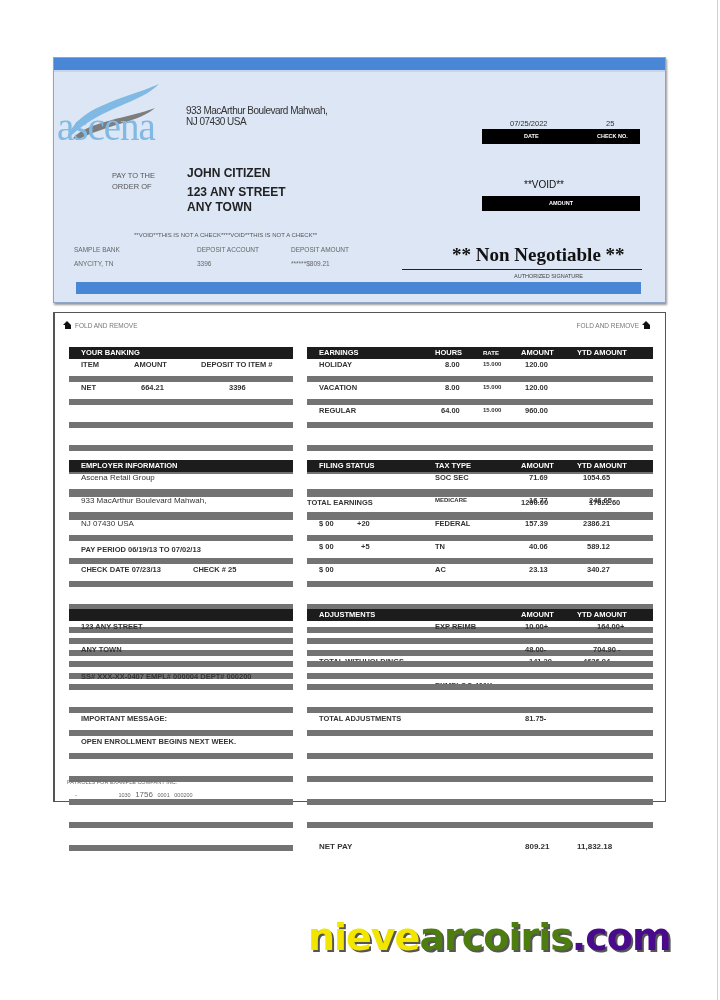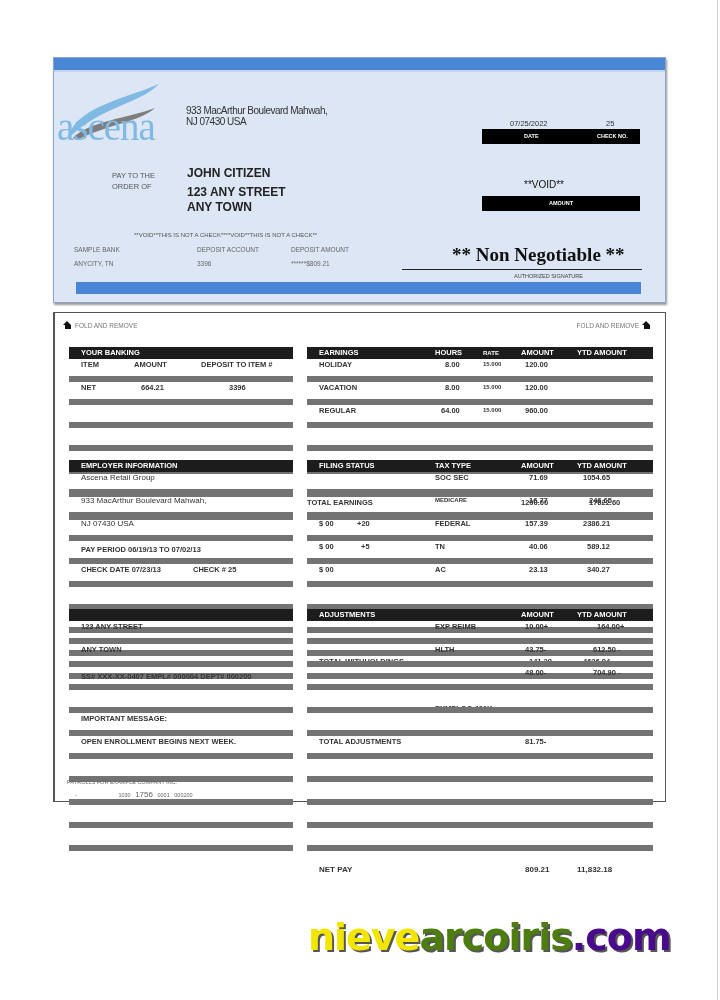--- a/index.html
+++ b/index.html
@@ -278,25 +278,20 @@
       <span style="position:absolute; left:12px;">ADJUSTMENTS</span>
       <span style="position:absolute; left:214px;">AMOUNT</span>
       <span style="position:absolute; left:270px;">YTD AMOUNT</span>
     </div>
     <div class="row">
       <span style="left:128px;">EXP REIMB</span>
       <span style="left:218px;">10.00+</span>
       <span style="left:290px;">164.00+</span>
     </div>
     <div class="row">
-      <span style="left:128px;">HLTH</span>
-      <span style="left:218px;">43.75-</span>
-      <span style="left:286px;">612.50 -</span>
-    </div>
-    <div class="row">
       <span style="left:128px;margin-top:36px;">EXMPLOO 401K</span>
       <span style="left:218px;">48.00-</span>
       <span style="left:286px;">704.90 -</span>
     </div>
     <div class="row"></div>
       <div class="row"></div>
     <div class="row">
       <span style="left:12px;">TOTAL ADJUSTMENTS</span>
       <span style="left:218px;">81.75-</span>
     </div>

